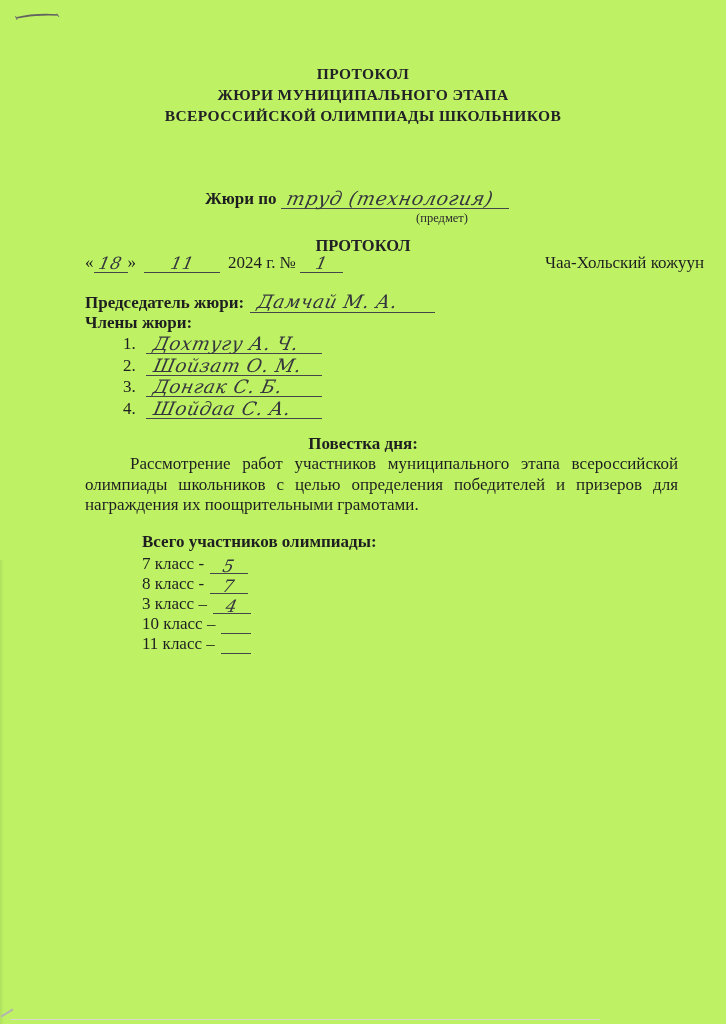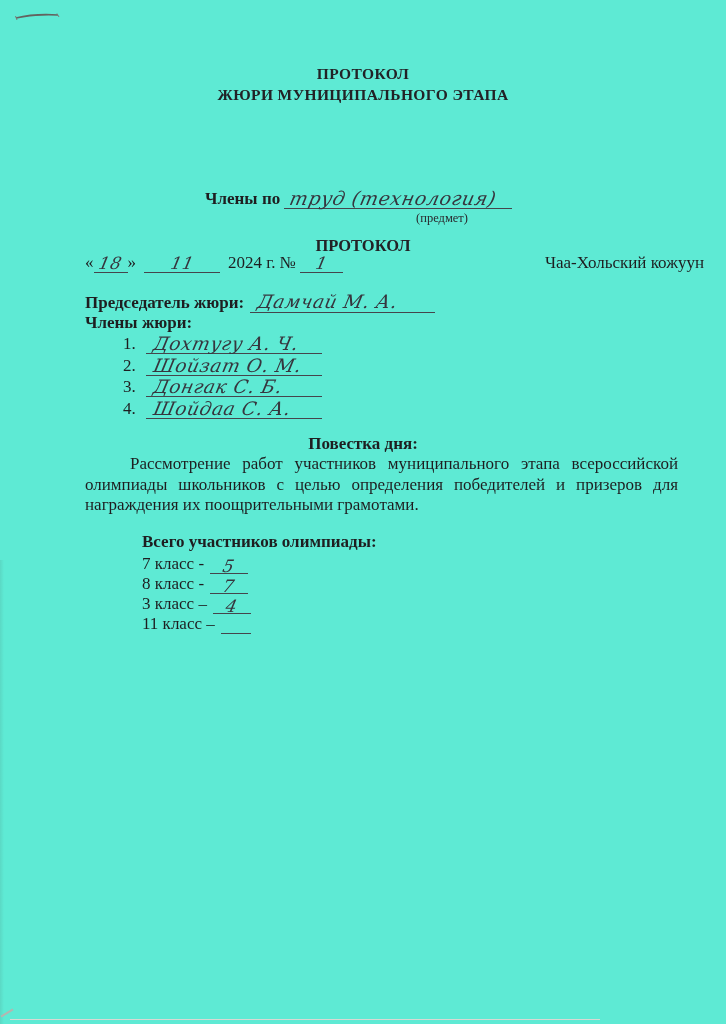--- a/index.html
+++ b/index.html
@@ -3,21 +3,21 @@
 <meta charset="utf-8">
 <style>
   html,body{margin:0;padding:0;}
   body{
     width:726px;height:1024px;
     background:#e9e9e7;
     font-family:"Liberation Serif", serif;
   }
   .page{
     position:absolute;left:0;top:0;width:726px;height:1024px;
-    background:#5eead4;
+    background:#bef264;
     color:#1e1e20;
     overflow:hidden;
   }
   .b{font-weight:bold;}
   
   .header{
     position:absolute;top:63px;left:0;width:726px;
     text-align:center;font-weight:bold;font-size:15.5px;line-height:21px;
     letter-spacing:0.4px;color:#222226;
   }
@@ -100,24 +100,25 @@
 
   <svg class="pen-mark" width="48" height="14" viewBox="0 0 48 14">
     <path d="M2 9 C 12 6.5, 30 5, 44 6" stroke="#63635f" stroke-width="1.6" fill="none"></path>
     <path d="M1.5 7 L3 11" stroke="#7a7a76" stroke-width="1" fill="none"></path>
     <path d="M43 4.5 L45 8" stroke="#7a7a76" stroke-width="1" fill="none"></path>
   </svg>
 
   <div class="header">
     <div>ПРОТОКОЛ</div>
     <div>ЖЮРИ МУНИЦИПАЛЬНОГО ЭТАПА</div>
+    <div>ВСЕРОССИЙСКОЙ ОЛИМПИАДЫ ШКОЛЬНИКОВ</div>
   </div>
 
   <div class="jury-row">
-    <span class="b">Члены по</span>
+    <span class="b">Жюри по</span>
     <span class="ul jury-ul"><span class="hw hw-subject">труд (технология)</span></span>
   </div>
   <div class="jury-caption">(предмет)</div>
 
   <div class="protocol-title">ПРОТОКОЛ</div>
 
   <div class="date-row">
     <span class="date-left"><span>«</span><span class="ul day-ul"><span class="hw hw-sm">18</span></span><span>»</span><span class="ul month-ul"><span class="hw hw-sm">11</span></span><span>2024 г. №</span><span class="ul num-ul"><span class="hw hw-sm">1</span></span></span>
     <span class="region">Чаа-Хольский кожуун</span>
   </div>
@@ -151,20 +152,23 @@
     <div class="p-row">
       <span>7 класс -</span><span class="ul p-ul"><span class="hw hw-sm">5</span></span>
     </div>
     <div class="p-row">
       <span>8 класс -</span><span class="ul p-ul"><span class="hw hw-sm">7</span></span>
     </div>
     <div class="p-row">
       <span>3 класс –</span><span class="ul p-ul"><span class="hw hw-sm">4</span></span>
     </div>
     <div class="p-row">
+      <span>10 класс –</span><span class="ul p-ul empty"><span class="hw hw-sm"></span></span>
+    </div>
+    <div class="p-row">
       <span>11 класс –</span><span class="ul p-ul empty"><span class="hw hw-sm"></span></span>
     </div>
   </div>
 
   <div class="left-edge-shadow"></div>
   <div class="bottom-edge-line"></div>
   <div class="corner-crease"></div>
 
 </div>
 

